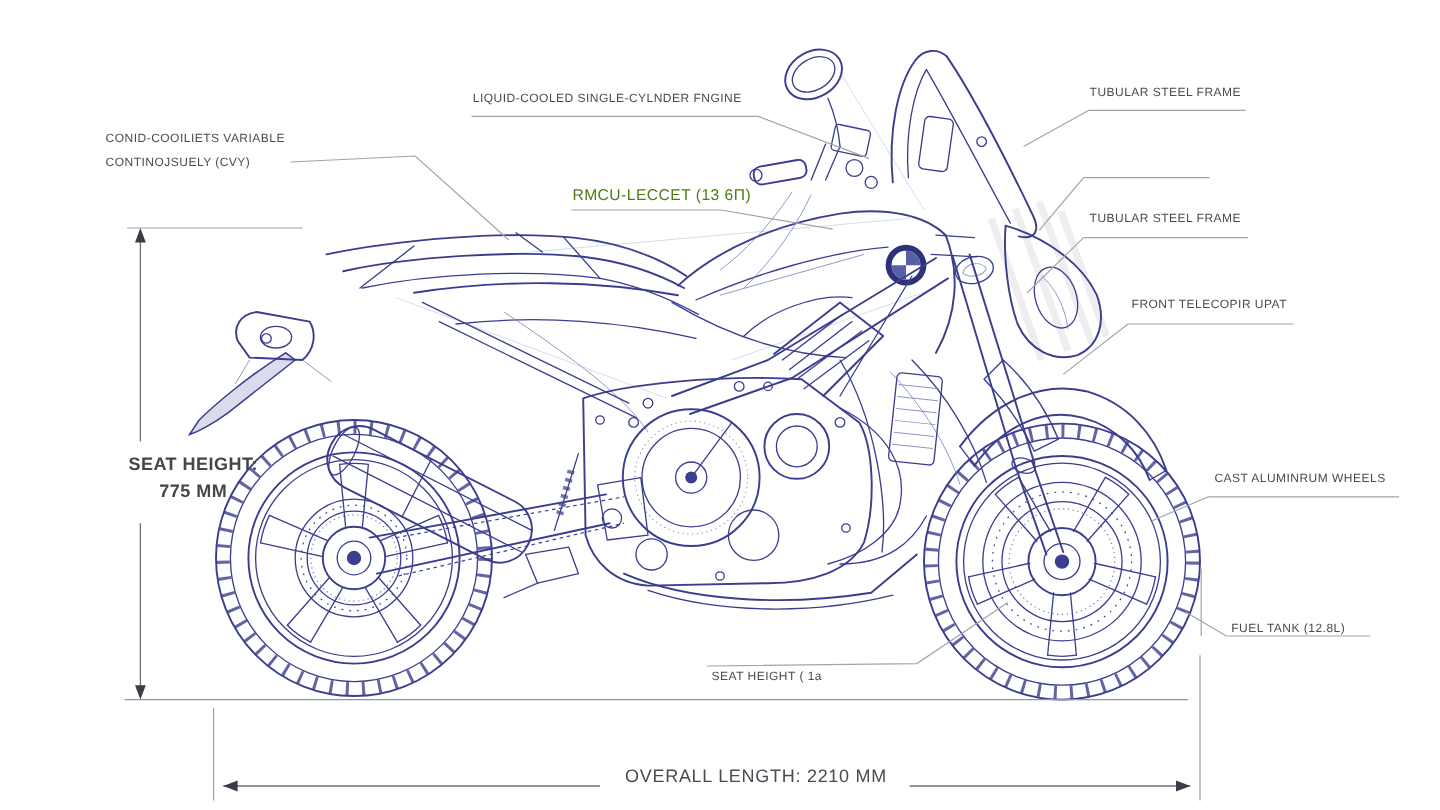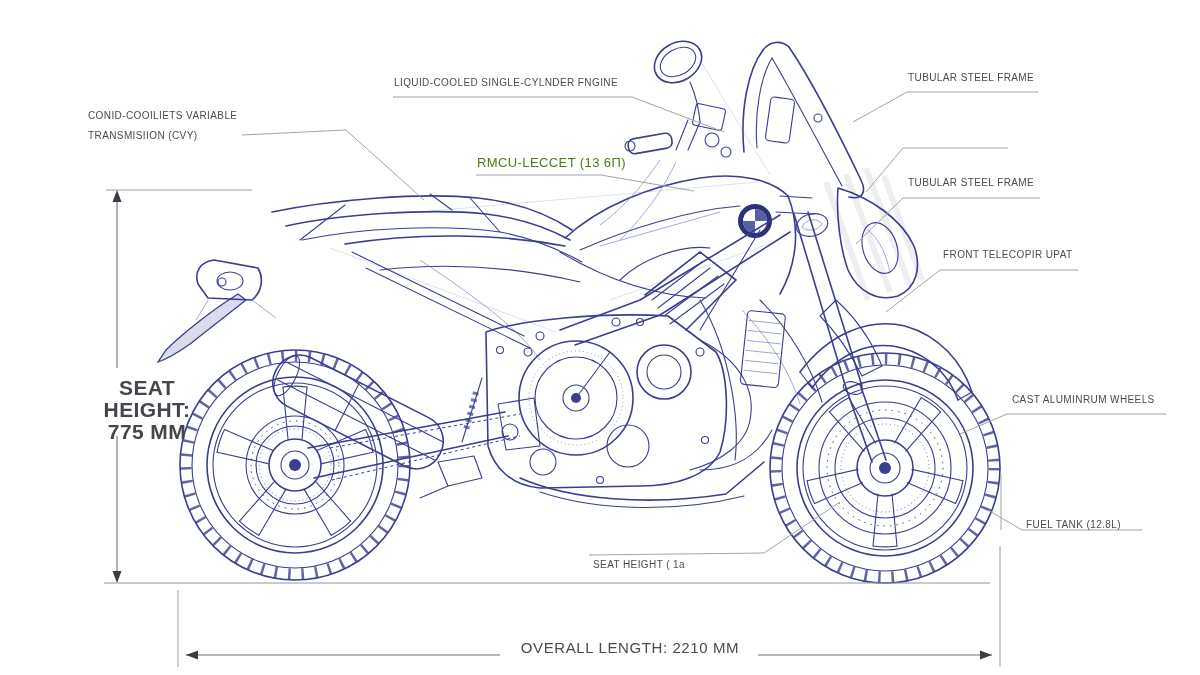--- a/index.html
+++ b/index.html
@@ -263,39 +263,39 @@
       <path class="ext" d="M178,590 L178,667"></path>
       <path class="ext" d="M1000,546 L1000,667"></path>
       <path class="dim" d="M186,655 L500,655 M758,655 L992,655"></path>
       <polygon class="arrow" points="186,655 198,650.5 198,659.5"></polygon>
       <polygon class="arrow" points="992,655 980,650.5 980,659.5"></polygon>
     </g>
   </svg>
 
   <div class="lbl" style="left:88px;top:106px;">
     <div>CONID-COOILIETS VARIABLE</div>
-    <div>TRANSMISIION (CVY)</div>
+    <div>CONTINOJSUELY (CVY)</div>
   </div>
 
   <div class="lbl" style="left:394px;top:73px;">LIQUID-COOLED SINGLE-CYLNDER FNGINE</div>
 
   <div class="lbl small" style="left:477px;top:153px;">RMCU-LECCET (13 6Π)</div>
 
   <div class="lbl" style="left:908px;top:68px;">TUBULAR STEEL FRAME</div>
 
 
   <div class="lbl" style="left:908px;top:173px;">TUBULAR STEEL FRAME</div>
 
   <div class="lbl" style="left:943px;top:245px;">FRONT TELECOPIR UPAT</div>
 
   <div class="lbl" style="left:1012px;top:390px;">CAST ALUMINRUM WHEELS</div>
 
   <div class="lbl" style="left:1026px;top:515px;">FUEL TANK (12.8L)</div>
 
-  <div class="lbl center bold" style="left:82px;top:377px;width:130px;font-size:21px;line-height:22px;">
+  <div class="lbl center bold" style="left:96px;top:377px;width:130px;font-size:15px;line-height:22px;">
     <div>SEAT HEIGHT:</div>
     <div>775 MM</div>
   </div>
 
   <div class="lbl" style="left:593px;top:531px;margin-top:24px;">SEAT HEIGHT ( 1a</div>
 
   <div class="lbl center" style="left:500px;top:638px;width:260px;font-size:15px;letter-spacing:.6px;">OVERALL LENGTH: 2210 MM</div>
 
 </div>
 

